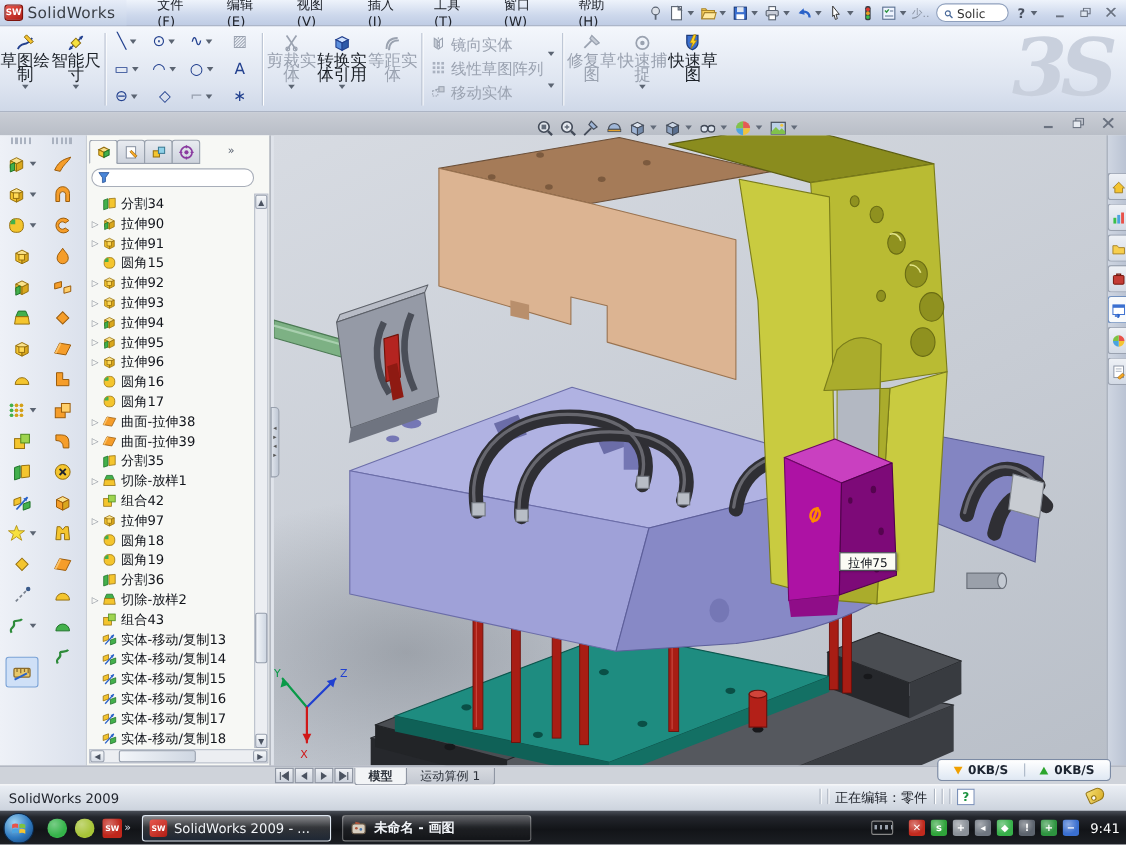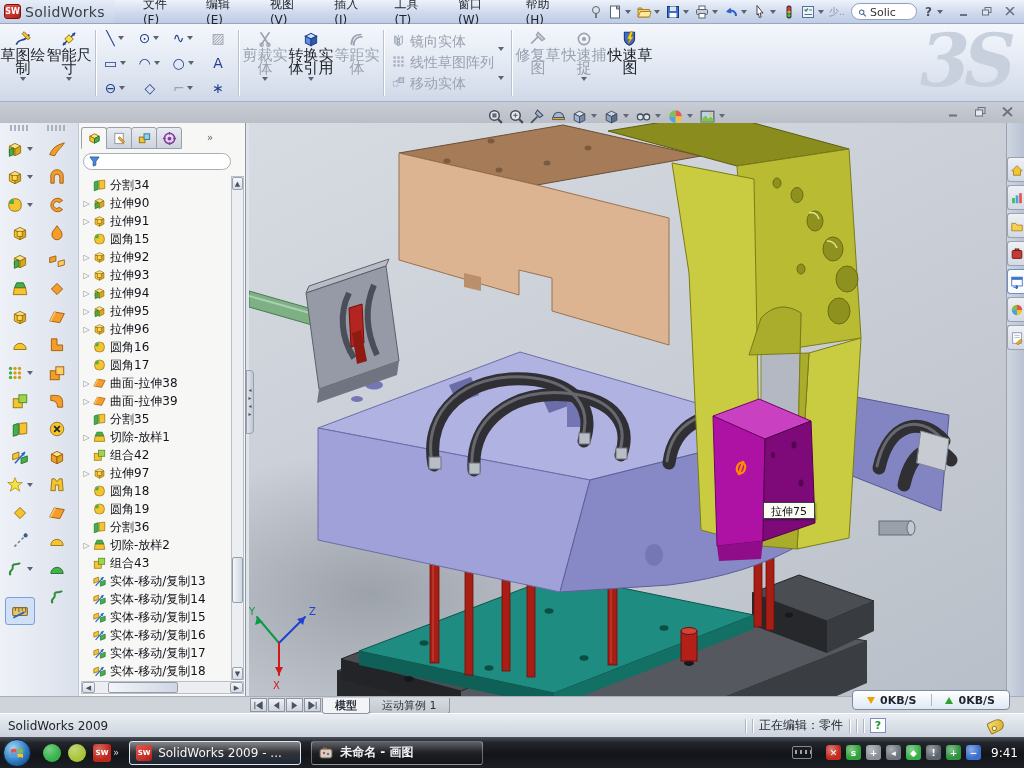--- a/index.html
+++ b/index.html
@@ -86,21 +86,21 @@
 
 #doctabs{position:absolute;left:0;top:696px;width:1024px;height:17px;background:#cfd3da;border-top:1px solid #a7adb9}
 #dtnav{position:absolute;left:250px;top:1px;display:flex;gap:1px}
 .dtn{width:17px;height:14px;background:linear-gradient(#eef0f4,#ccd2dc);border:1px solid #8f96a3;display:flex;align-items:center;justify-content:center}
 #dttabs{position:absolute;left:322px;top:0;display:flex;align-items:flex-end;height:17px}
 .dtab{height:16px;padding:0 12px;font-size:11px;display:flex;align-items:center;background:linear-gradient(#d7dae0,#c3c8d1);border:1px solid #8f96a3;border-top:none;color:#2c313a;border-radius:0 0 3px 3px;margin-right:-1px}
 .dtab.active{background:#f2f4f6;font-weight:bold;z-index:2}
 
 #statusbar{position:absolute;left:0;top:713px;width:1024px;height:24px;background:linear-gradient(#eaeef4,#ccd3dd);border-top:1px solid #fff;display:flex;align-items:center}
 #sb-app{margin-left:8px;color:#20242c;font-size:12px}
-#sb-right{position:absolute;right:6px;display:flex;align-items:center;gap:6px}
+#sb-right{position:absolute;right:6px;display:flex;gap:6px}
 .sbsep{width:1px;height:14px;background:#aeb6c2;box-shadow:1px 0 0 #fff}
 #sb-edit{font-size:12px;color:#20242c}
 #sb-help{width:16px;height:15px;background:#fff;border:1px solid #7a90b8;color:#1d9340;font-weight:bold;font-size:11px;display:flex;align-items:center;justify-content:center}
 #sb-tag{width:16px;height:12px;background:linear-gradient(135deg,#f5dd6e,#d9ae2a);border:1px solid #9a7a14;border-radius:2px 6px 6px 2px;transform:rotate(-25deg);position:relative;margin-right:14px}
 #sb-tag::after{content:"";position:absolute;left:2px;top:4px;width:3px;height:3px;border-radius:50%;background:#fff;border:1px solid #9a7a14}
 
 #netwidget{position:absolute;left:852px;top:690px;width:158px;height:20px;background:linear-gradient(#ffffff,#dfe8f3);border:1px solid #7c8ba4;border-radius:4px;display:flex;align-items:center;z-index:8;font-size:11px;color:#1c2430;font-weight:bold}
 #netwidget .half{flex:1;display:flex;align-items:center;justify-content:center;gap:5px}
 #netwidget .div{width:1px;height:12px;background:#aab6c6}
 .arrow-down{width:0;height:0;border-left:4px solid transparent;border-right:4px solid transparent;border-top:7px solid #f0a000}

